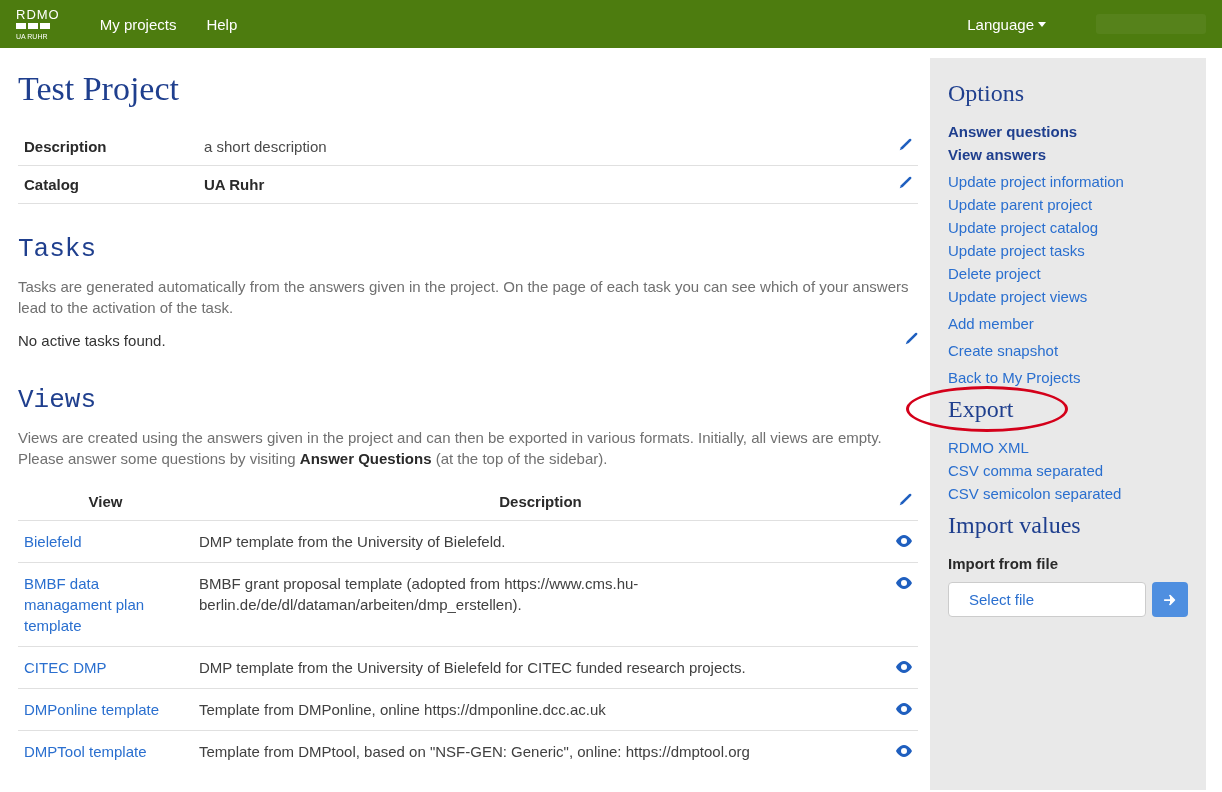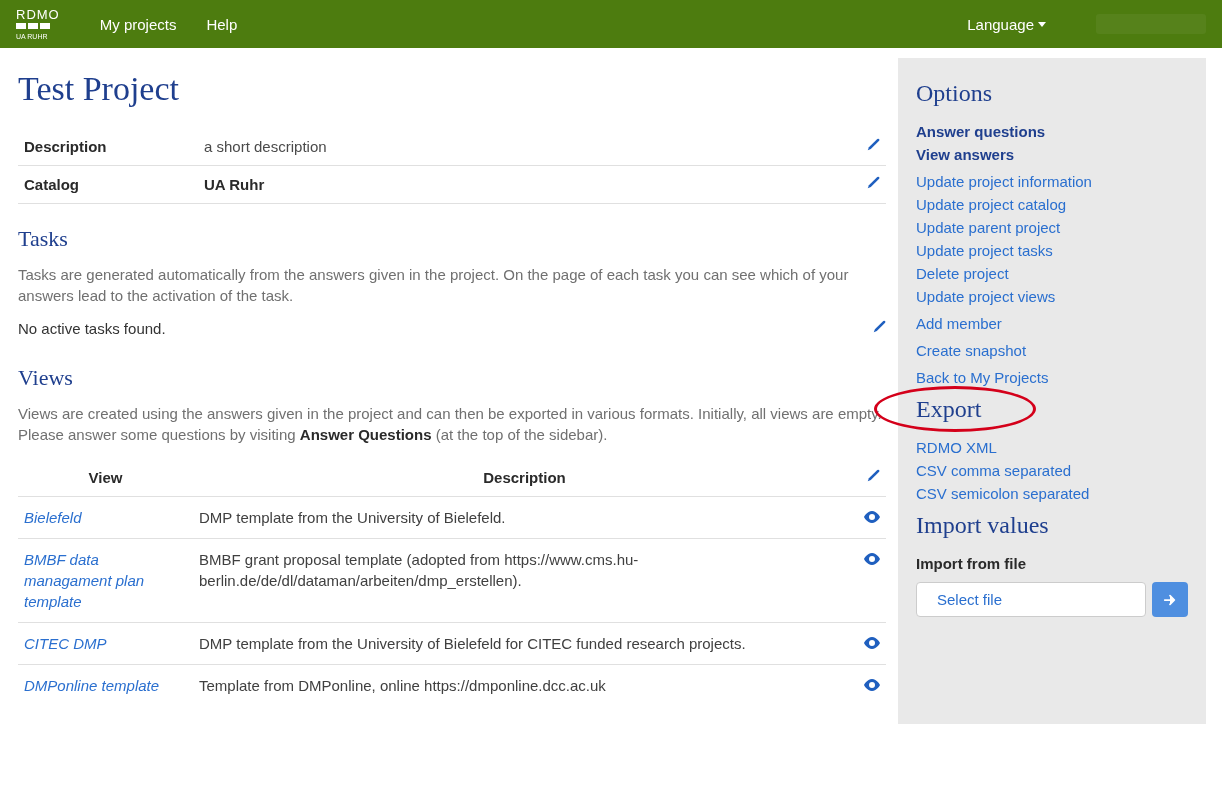--- a/index.html
+++ b/index.html
@@ -12,45 +12,45 @@
     .brand-squares { display: flex; gap: 2px; margin: 2px 0; }
     .brand-squares span { width: 10px; height: 6px; background: #fff; display: inline-block; }
     .nav-link { color: #fff; text-decoration: none; margin-right: 30px; font-size: 15px; }
     .nav-spacer { flex: 1; }
     .lang { color: #fff; display: flex; align-items: center; gap: 4px; margin-right: 50px; cursor: pointer; }
     .caret { width: 0; height: 0; border-left: 4px solid transparent; border-right: 4px solid transparent; border-top: 5px solid #fff; }
     .user-obscured { width: 110px; height: 20px; background: rgba(255,255,255,0.05); border-radius: 3px; }
 
     .layout { display: flex; }
     .main { flex: 1; padding: 22px 12px 18px 18px; }
-    .sidebar { width: 308px; background: #e9e9e9; padding: 22px 18px 30px 18px; margin-top: 10px; margin-right: 16px; }
+    .sidebar { width: 276px; background: #e9e9e9; padding: 22px 18px 30px 18px; margin-top: 10px; margin-right: 16px; }
 
     h1 { font-family: Georgia, "Times New Roman", serif; font-weight: 400; color: #1f3f8e; font-size: 34px; margin-bottom: 20px; }
-    h2 { font-family: Liberation Serif, serif; font-weight: 400; color: #1f3f8e; font-size: 22px; margin: 22px 0 12px 0; }
+    h2 { font-family: Liberation Mono, monospace; font-weight: 400; color: #1f3f8e; font-size: 26px; margin: 30px 0 12px 0; }
     h3.sidebar-h { font-family: Georgia, "Times New Roman", serif; font-weight: 400; color: #1f3f8e; font-size: 24px; margin-bottom: 16px; }
 
     .meta-table { width: 100%; border-collapse: collapse; }
     .meta-table td { padding: 10px 6px; border-bottom: 1px solid #e0e0e0; vertical-align: middle; }
     .meta-table td.label { font-weight: 700; width: 180px; color: #2a2a2a; }
     .meta-table td.value { color: #4a4a4a; }
     .meta-table td.value.bold { font-weight: 700; color: #2a2a2a; }
     .meta-table td.action { width: 30px; text-align: right; }
 
     .para { color: #707070; line-height: 1.4; margin-bottom: 14px; }
     .no-active { color: #333; margin-bottom: 6px; }
     .row-edit { display: flex; align-items: flex-start; }
     .row-edit .text { flex: 1; }
     .icon-pencil { color: #1f5fbf; cursor: pointer; }
     .icon-eye { color: #1f5fbf; cursor: pointer; }
 
     .views-table { width: 100%; border-collapse: collapse; }
     .views-table th { text-align: center; padding: 10px 6px; font-weight: 700; color: #2a2a2a; }
     .views-table th.action { width: 30px; text-align: right; font-weight: 400; }
     .views-table td { padding: 10px 6px; border-top: 1px solid #e0e0e0; vertical-align: top; color: #404040; line-height: 1.4; }
-    .views-table td.view-col { width: 175px; font-style: italic; }
+    .views-table td.view-col { width: 175px; }
     .views-table td.action { width: 30px; text-align: right; vertical-align: top; }
     .views-table a { color: #2a6fcf; text-decoration: none; }
 
     .side-list { list-style: none; }
     .side-list li { margin-bottom: 6px; }
     .side-list a { color: #2a6fcf; text-decoration: none; font-size: 15px; }
     .side-list a.bold { font-weight: 700; color: #1f3f8e; }
     .side-block { margin-bottom: 10px; }
 
     .import-label { font-weight: 700; margin-bottom: 10px; color: #2a2a2a; }
@@ -176,34 +176,41 @@
                   <path fill="currentColor" d="M8 0C3 0 0 6 0 6s3 6 8 6 8-6 8-6-3-6-8-6zm0 9a3 3 0 1 1 0-6 3 3 0 0 1 0 6z"></path>
                 </svg></span></td>
           </tr>
           <tr>
             <td class="view-col"><a href="#">DMPonline template</a></td>
             <td>Template from DMPonline, online https://dmponline.dcc.ac.uk</td>
             <td class="action"><span class="icon-eye"><svg class="eye" viewBox="0 0 16 12">
                   <path fill="currentColor" d="M8 0C3 0 0 6 0 6s3 6 8 6 8-6 8-6-3-6-8-6zm0 9a3 3 0 1 1 0-6 3 3 0 0 1 0 6z"></path>
                 </svg></span></td>
           </tr>
+          <tr>
+            <td class="view-col"><a href="#">DMPTool template</a></td>
+            <td>Template from DMPtool, based on "NSF-GEN: Generic", online: https://dmptool.org</td>
+            <td class="action"><span class="icon-eye"><svg class="eye" viewBox="0 0 16 12">
+                  <path fill="currentColor" d="M8 0C3 0 0 6 0 6s3 6 8 6 8-6 8-6-3-6-8-6zm0 9a3 3 0 1 1 0-6 3 3 0 0 1 0 6z"></path>
+                </svg></span></td>
+          </tr>
         </tbody>
     </table>
   </div>
 
   <div class="sidebar">
     <h3 class="sidebar-h">Options</h3>
     <ul class="side-list side-block" id="side-primary">
         <li><a href="#" class="bold">Answer questions</a></li>
         <li><a href="#" class="bold">View answers</a></li>
       </ul>
     <ul class="side-list side-block" id="side-a">
         <li><a href="#">Update project information</a></li>
+        <li><a href="#">Update parent project</a></li>
         <li><a href="#">Update project catalog</a></li>
-        <li><a href="#">Update parent project</a></li>
         <li><a href="#">Update project tasks</a></li>
         <li><a href="#">Delete project</a></li>
         <li><a href="#">Update project views</a></li>
       </ul>
     <ul class="side-list side-block" id="side-b">
         <li><a href="#">Add member</a></li>
       </ul>
     <ul class="side-list side-block" id="side-c">
         <li><a href="#">Create snapshot</a></li>
       </ul>

